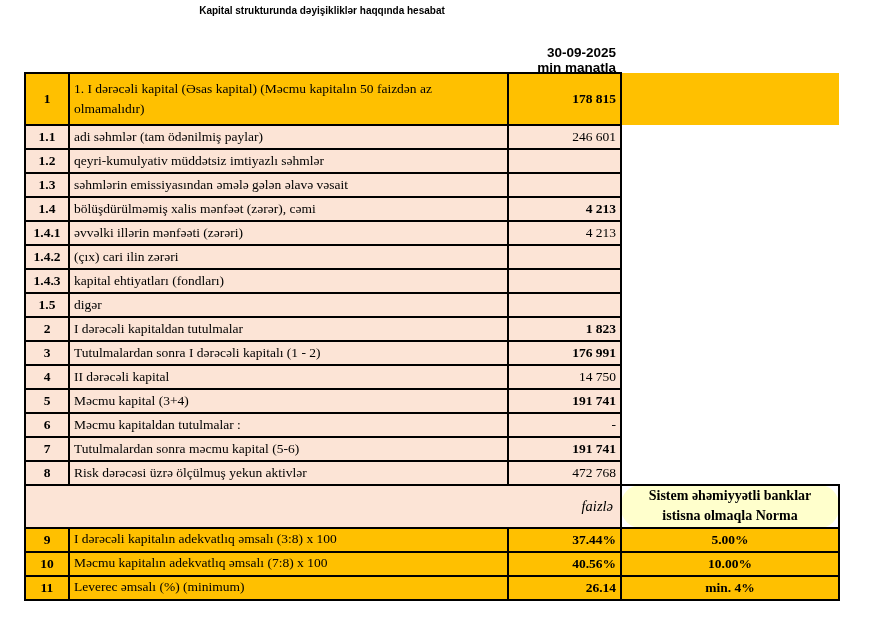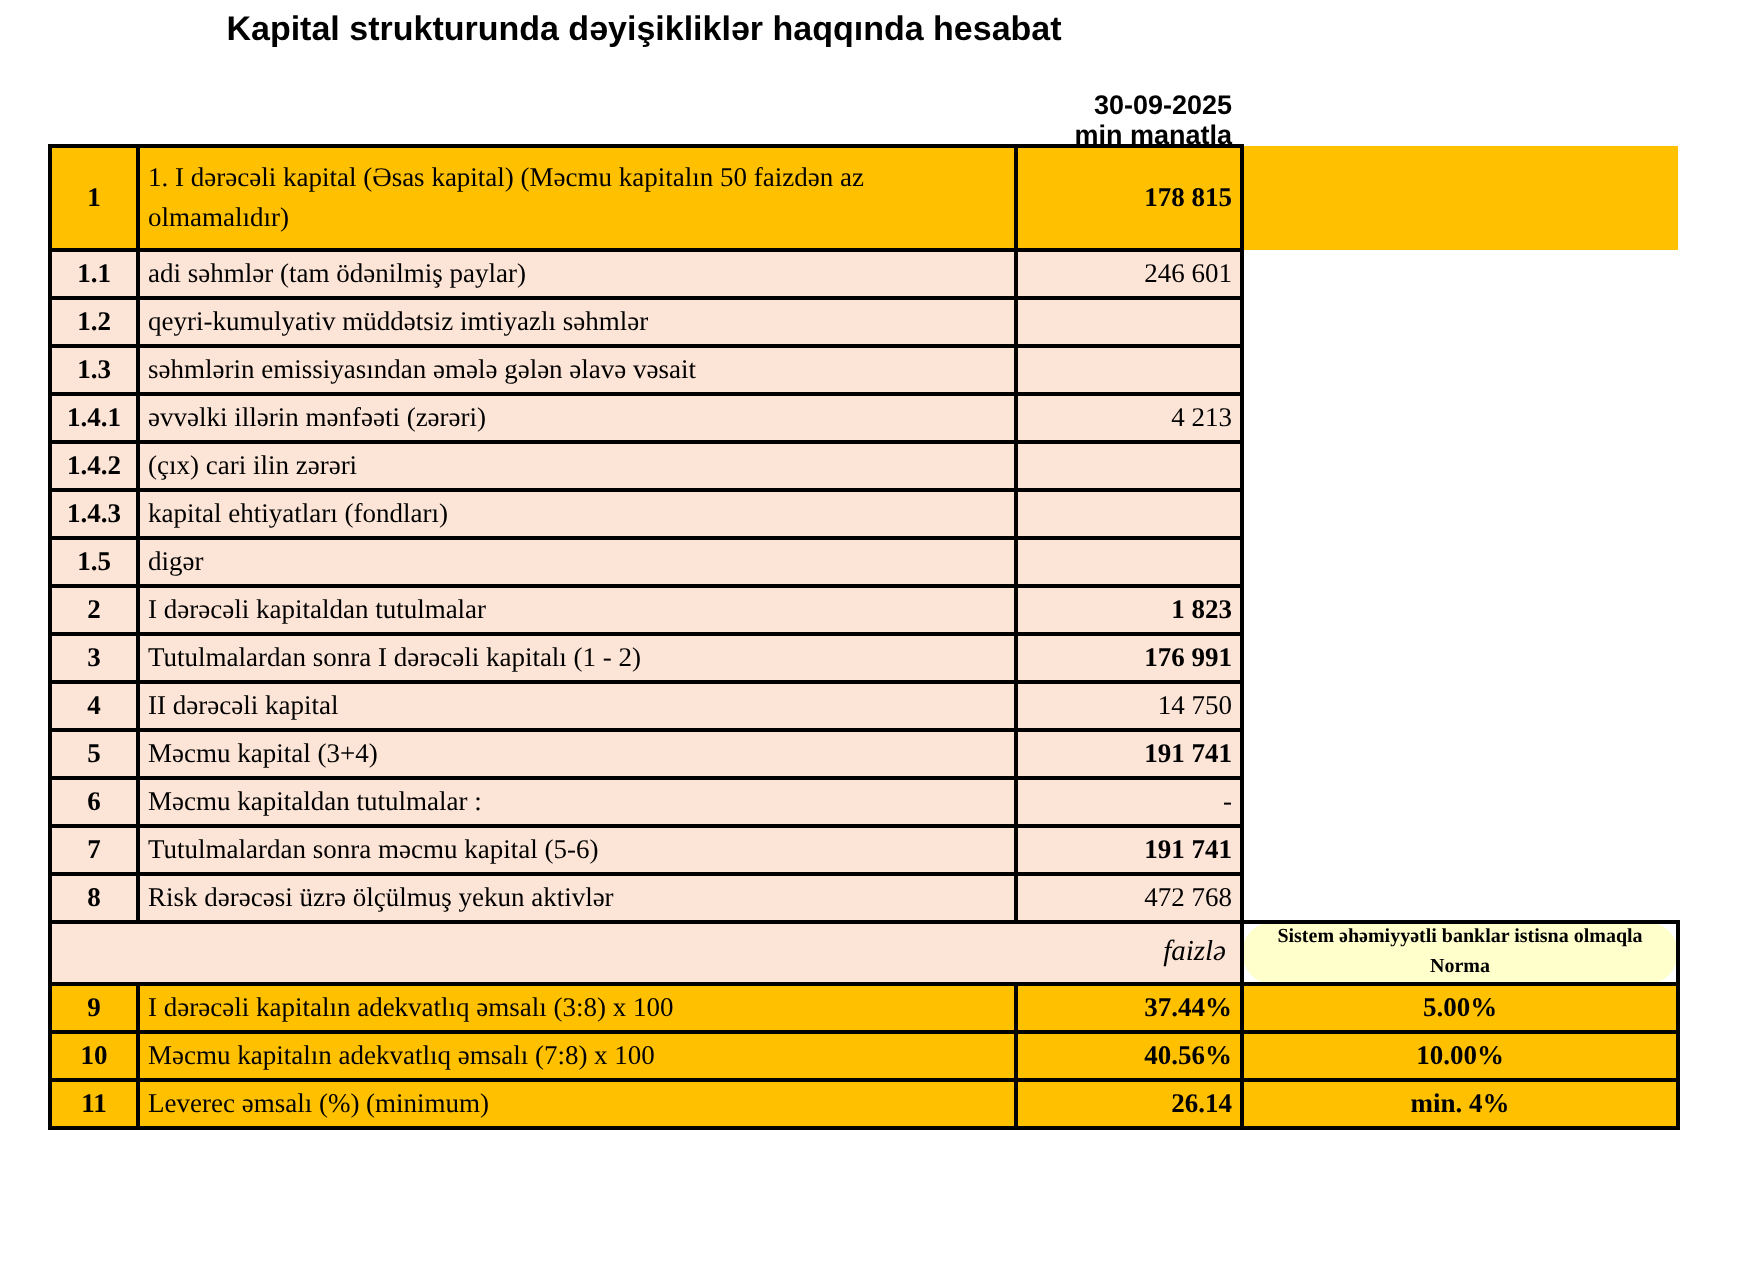--- a/index.html
+++ b/index.html
@@ -11,21 +11,21 @@
   html,body{margin:0;padding:0;}
   body{
     width:872px;height:643px;background:#ffffff;
     font-family:"Liberation Serif", serif;
     position:relative;overflow:hidden;
   }
   .page{position:absolute;inset:0;}
   .title{
     position:absolute;top:5px;left:24px;width:596px;
     text-align:center;font-family:"Liberation Sans", sans-serif;
-    font-weight:bold;font-size:17px;color:#000;
+    font-weight:bold;font-size:10px;color:#000;
   }
   .meta-line{
     position:absolute;top:45px;left:24px;width:592px;
     display:flex;justify-content:space-between;align-items:flex-end;
     font-family:"Liberation Sans", sans-serif;font-weight:bold;
     font-size:13.5px;color:#000;flex-direction:column;
   }
   table.tbl{
     position:absolute;left:24px;top:72px;
     border-collapse:collapse;table-layout:fixed;
@@ -46,21 +46,21 @@
   td.val{text-align:right;margin-left:12px;}
   tr.row-orange td{background:var(--orange);}
   tr.bold-label td.lbl{font-weight:normal;}
   tr.bold-value td.val{font-weight:bold;}
   td.ghost{border:none;background:#ffffff;}
   td.faizle-cell{
     text-align:right;font-style:italic;font-size:14.5px;padding-right:7px;
   }
   td.norma-header{
     background:var(--norma-bg);text-align:center;font-weight:bold;
-    font-size:10px;line-height:1.45;padding:0 8px;border-radius:20px;
+    font-size:14px;line-height:1.45;padding:0 8px;border-radius:20px;
   }
   td.norma{
     background:var(--norma-bg);text-align:center;font-weight:bold;
   }
 </style>
 </head>
 <body>
 
 <div class="page">
 
@@ -101,20 +101,26 @@
       <td class="ghost"></td>
     </tr>
 
     <tr>
       <td class="num">1.3</td>
       <td class="lbl">səhmlərin emissiyasından əmələ gələn  əlavə vəsait</td>
       <td class="val"></td>
       <td class="ghost"></td>
     </tr>
 
+    <tr class="bold-value">
+      <td class="num">1.4</td>
+      <td class="lbl">bölüşdürülməmiş xalis mənfəət (zərər), cəmi</td>
+      <td class="val">4 213</td>
+      <td class="ghost"></td>
+    </tr>
 
     <tr>
       <td class="num">1.4.1</td>
       <td class="lbl">əvvəlki illərin mənfəəti (zərəri)</td>
       <td class="val">4 213</td>
       <td class="ghost"></td>
     </tr>
 
     <tr>
       <td class="num">1.4.2</td>

